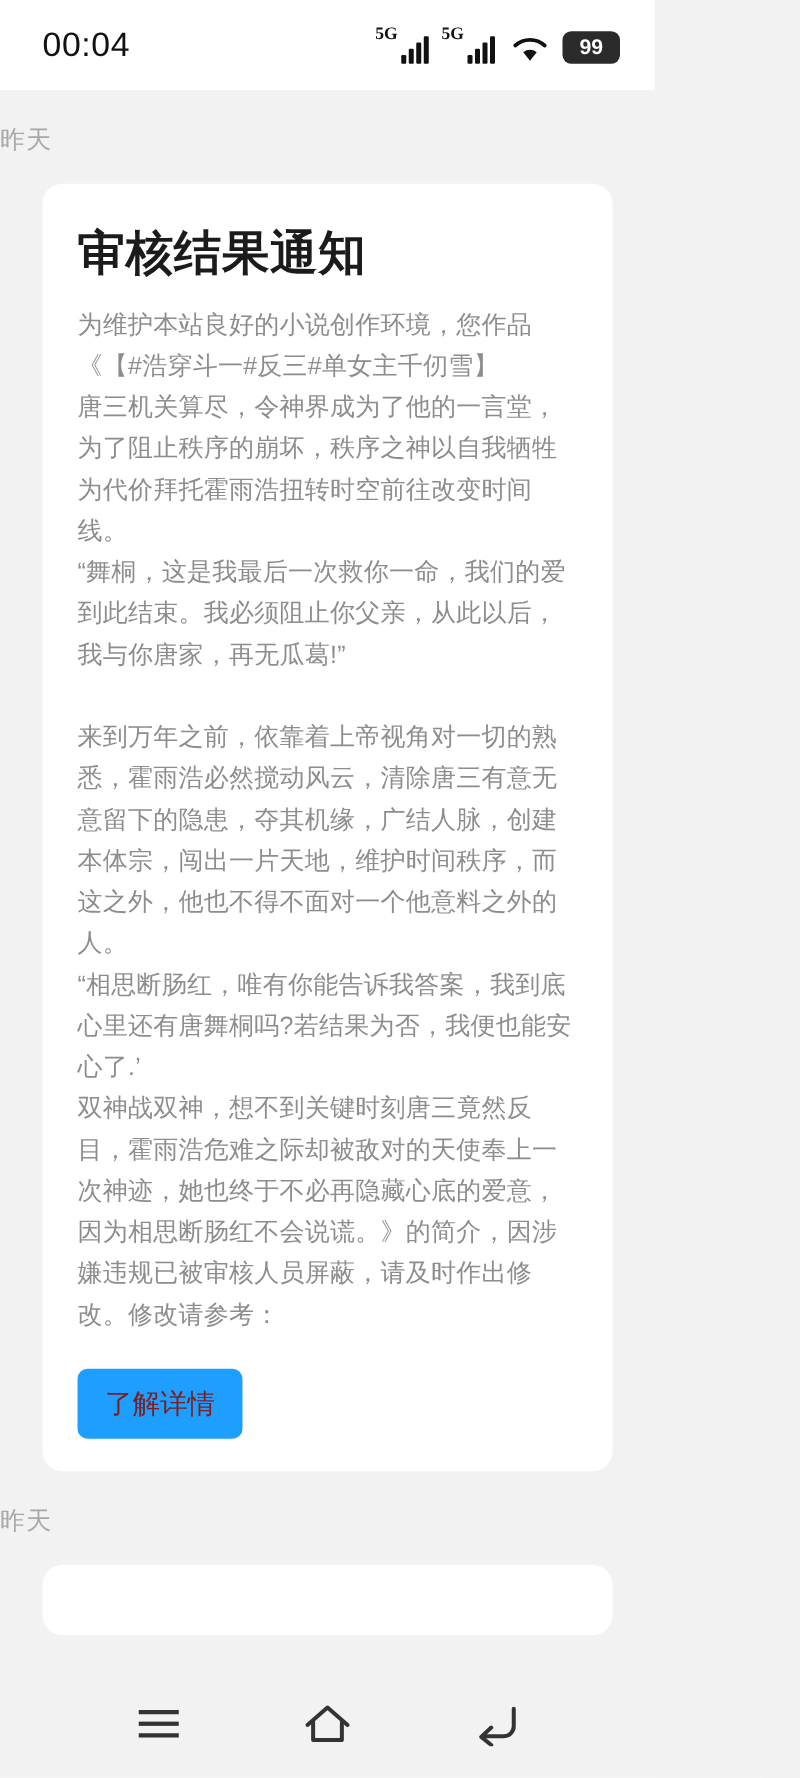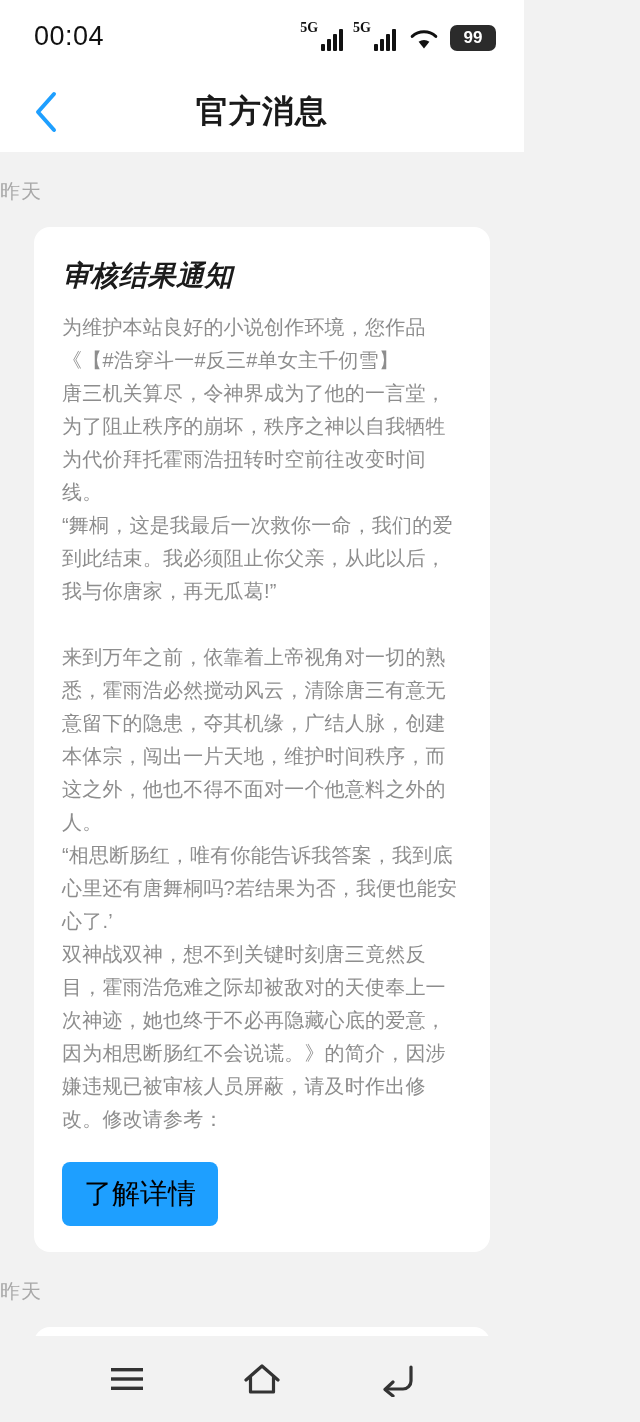--- a/index.html
+++ b/index.html
@@ -115,41 +115,40 @@
     padding: 26px 0 22px;
     letter-spacing: 1px;
   }
   .card {
     margin: 0 34px;
     background: #ffffff;
     border-radius: 16px;
     padding: 30px 28px 26px 28px;
   }
   .card-title {
-    font-size: 28px;
+    font-size: 38px;
     color: #1b1b1b;
     font-weight: 700;
     margin-bottom: 16px;
     letter-spacing: 0.5px;
-    font-style: italic;
   }
   .card-body {
     font-size: 20px;
     line-height: 1.65;
     color: #8d8d8d;
     white-space: pre-wrap;
     word-break: break-all;
     letter-spacing: 0.2px;
   }
   .card-action {
     display: inline-block;
     margin-top: 26px;
     background: #1e9fff;
-    color: #000000;
-    font-size: 28px;
+    color: #7f1d1d;
+    font-size: 22px;
     border-radius: 8px;
     padding: 13px 22px;
     border: none;
     cursor: pointer;
     font-family: "Liberation Sans", sans-serif;
   }
 
   
   .nav-bar {
     height: 86px;
@@ -199,28 +198,20 @@
       <span class="wifi">
         <svg width="28" height="22" viewBox="0 0 28 22">
           <path d="M14 19.5 L8.6 12.8 A8.6 8.6 0 0 1 19.4 12.8 Z" fill="#111"></path>
           <path d="M2.2 7.4 A17.5 17.5 0 0 1 25.8 7.4" stroke="#111" stroke-width="3" fill="none" stroke-linecap="round"></path>
         </svg>
       </span>
       <span class="battery">99</span>
     </div>
   </div>
 
-  <div class="title-bar">
-    <div class="back-btn">
-      <svg width="26" height="44" viewBox="0 0 26 44">
-        <path d="M21 4 L5 22 L21 40" stroke="#1e9fff" stroke-width="4" fill="none" stroke-linecap="round" stroke-linejoin="round"></path>
-      </svg>
-    </div>
-    <div class="page-title">官方消息</div>
-  </div>
 
   <div class="content">
 
     <div class="day-divider">昨天</div>
 
     <div class="card">
       <div class="card-title">审核结果通知</div>
       <div class="card-body">为维护本站良好的小说创作环境，您作品《【#浩穿斗一#反三#单女主千仞雪】
 唐三机关算尽，令神界成为了他的一言堂，为了阻止秩序的崩坏，秩序之神以自我牺牲为代价拜托霍雨浩扭转时空前往改变时间线。
 “舞桐，这是我最后一次救你一命，我们的爱到此结束。我必须阻止你父亲，从此以后，我与你唐家，再无瓜葛!”

